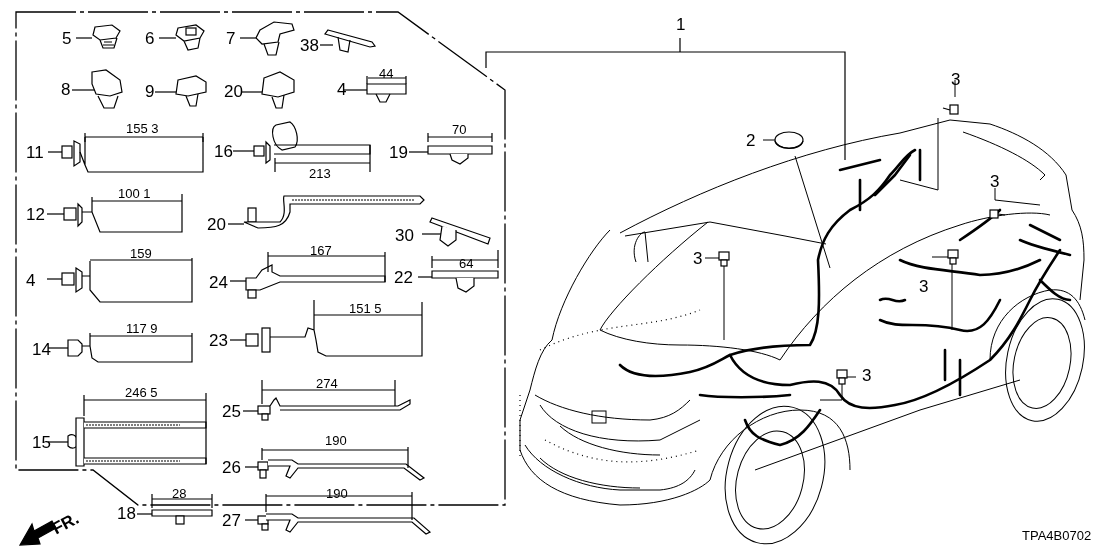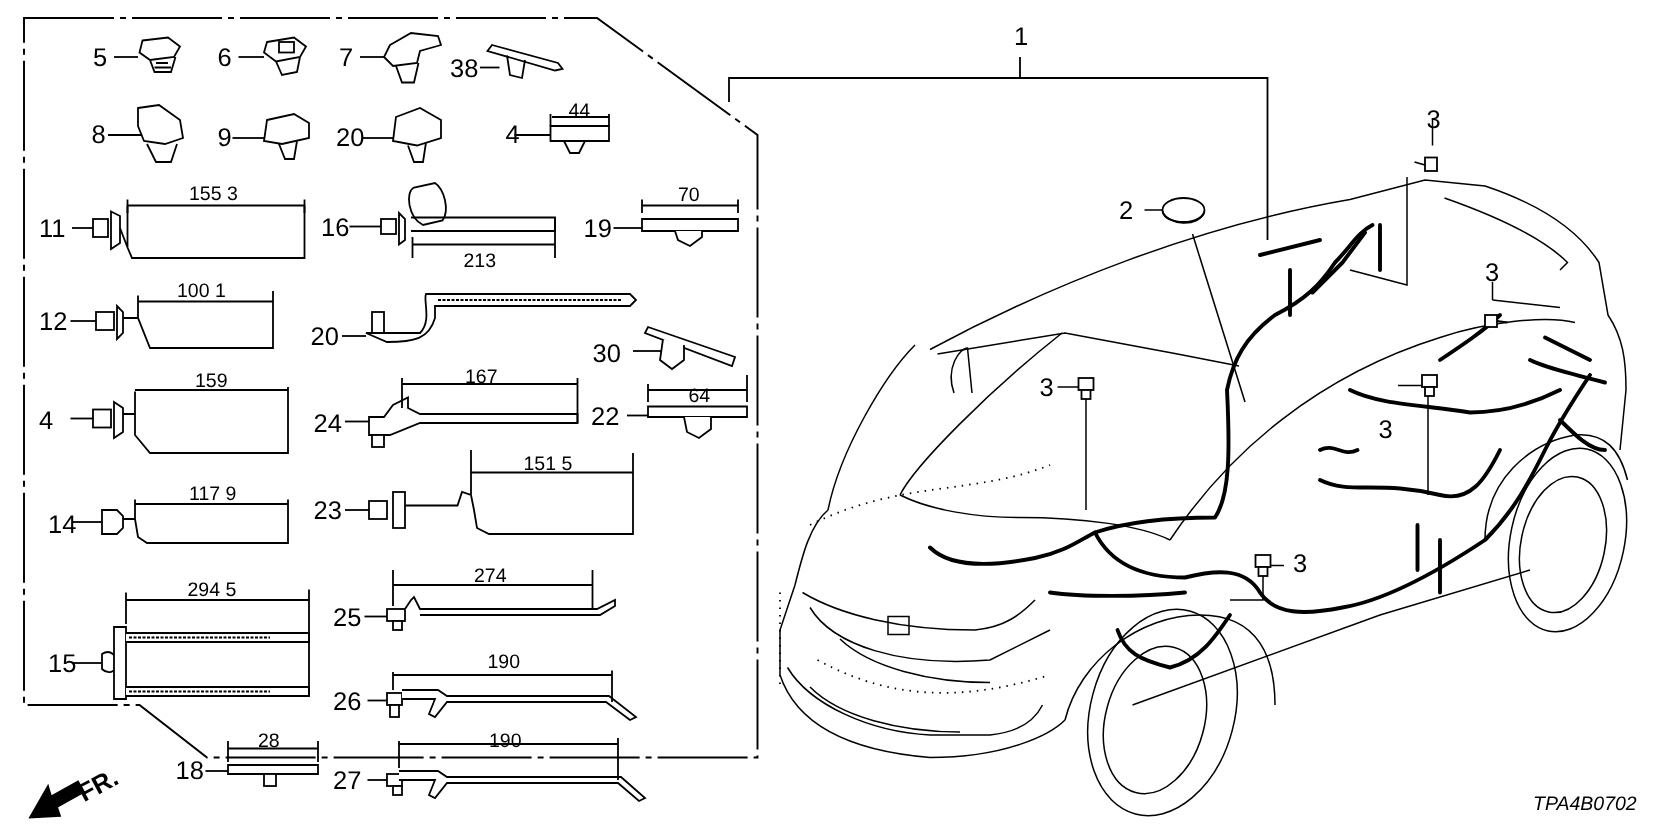--- a/index.html
+++ b/index.html
@@ -1,20 +1,20 @@
 <!DOCTYPE html>
 <html><head>
 <meta charset="utf-8">
 <style>
   html,body{margin:0;padding:0;background:#fff;}
   body{width:1108px;height:554px;position:relative;overflow:hidden;font-family:"Liberation Sans",sans-serif;color:#000;}
   #diagram{position:absolute;left:0;top:0;width:1108px;height:554px;}
   .callout{position:absolute;font-size:17px;line-height:17px;font-family:"Liberation Sans",sans-serif;}
   .dim{position:absolute;font-size:13px;line-height:13px;font-family:Liberation Sans, sans-serif;}
-  .code{position:absolute;font-size:13px;font-family:"Liberation Sans",sans-serif;font-style:italic;}
+  .code{position:absolute;font-size:13px;font-family:"Liberation Sans",sans-serif;}
   .fr{position:absolute;font-weight:bold;font-size:17px;font-family:"Liberation Sans",sans-serif;transform:rotate(-28deg);}
 </style>
 </head>
 <body>
 
 <div id="diagram">
 <svg width="1108" height="554" viewBox="0 0 1108 554" xmlns="http://www.w3.org/2000/svg" fill="none" stroke="#000" stroke-width="1.2">
 
   <path d="M16 12 L398 12 L505 90 L505 505 L138 505 L93 470 L16 470 Z" stroke-dasharray="60 4 4 4" stroke-width="1.3"></path>
 
@@ -321,21 +321,21 @@
 <div class="dim" style="left:379px;top:67px">44</div>
 <div class="dim" style="left:126px;top:122px">155 3</div>
 <div class="dim" style="left:309px;top:167px">213</div>
 <div class="dim" style="left:452px;top:123px">70</div>
 <div class="dim" style="left:118px;top:187px">100 1</div>
 <div class="dim" style="left:130px;top:247px">159</div>
 <div class="dim" style="left:310px;top:244px">167</div>
 <div class="dim" style="left:459px;top:257px">64</div>
 <div class="dim" style="left:126px;top:322px">117 9</div>
 <div class="dim" style="left:349px;top:302px">151 5</div>
-<div class="dim" style="left:125px;top:386px">294 5</div>
+<div class="dim" style="left:125px;top:386px">246 5</div>
 <div class="dim" style="left:316px;top:377px">274</div>
 <div class="dim" style="left:325px;top:434px">190</div>
 <div class="dim" style="left:172px;top:487px">28</div>
 <div class="dim" style="left:326px;top:487px">190</div>
 
 
 <div class="fr" style="left:52px;top:514px">FR.</div>
 <div class="code" style="left:1022px;top:528px">TPA4B0702</div>
 </div>
 

